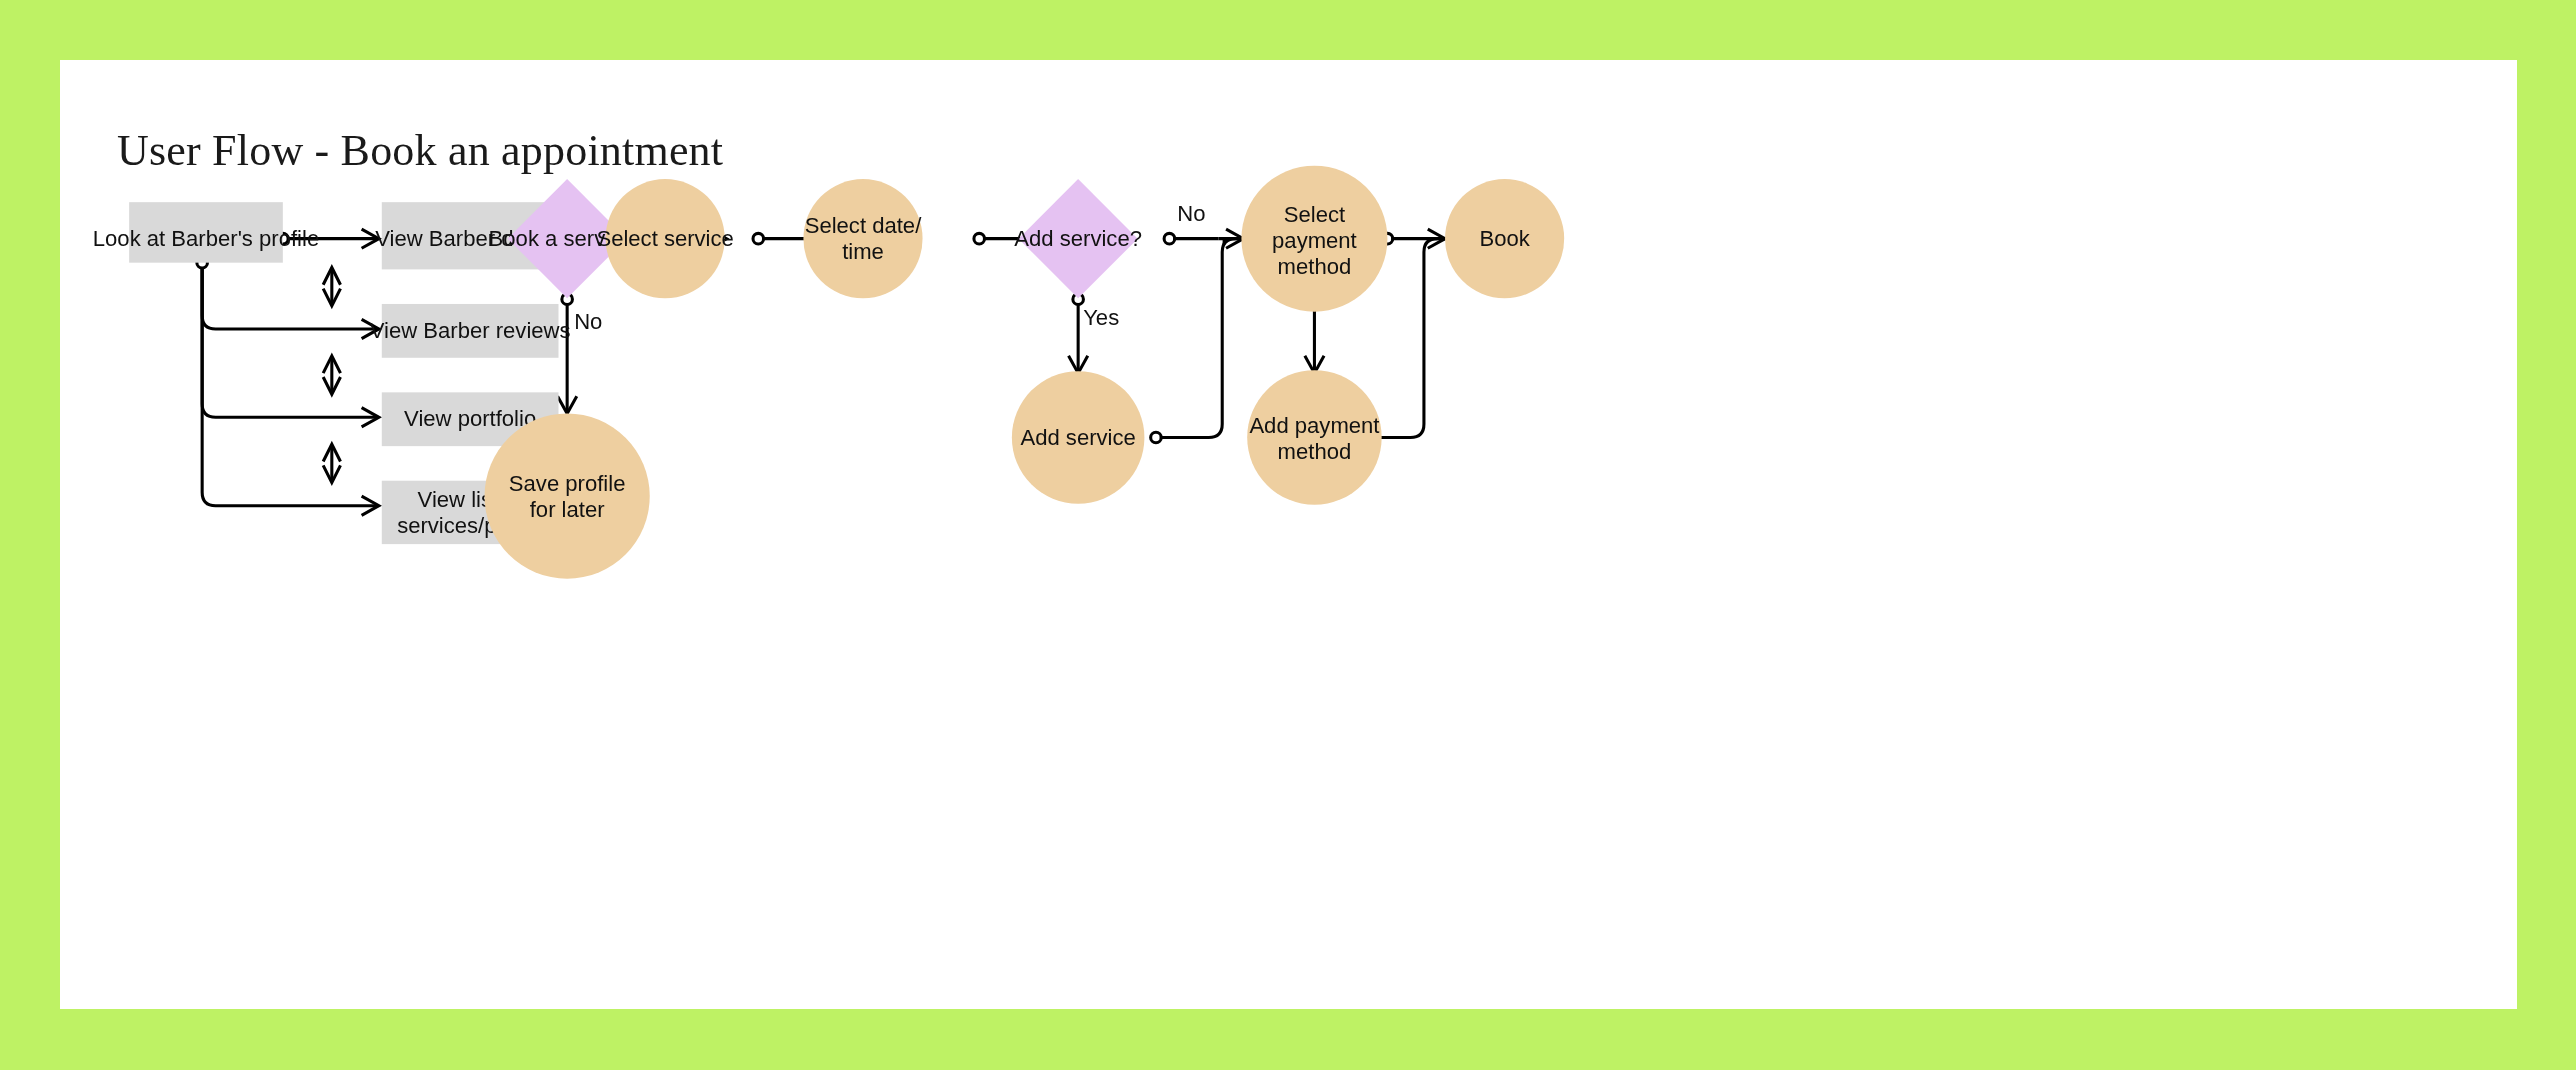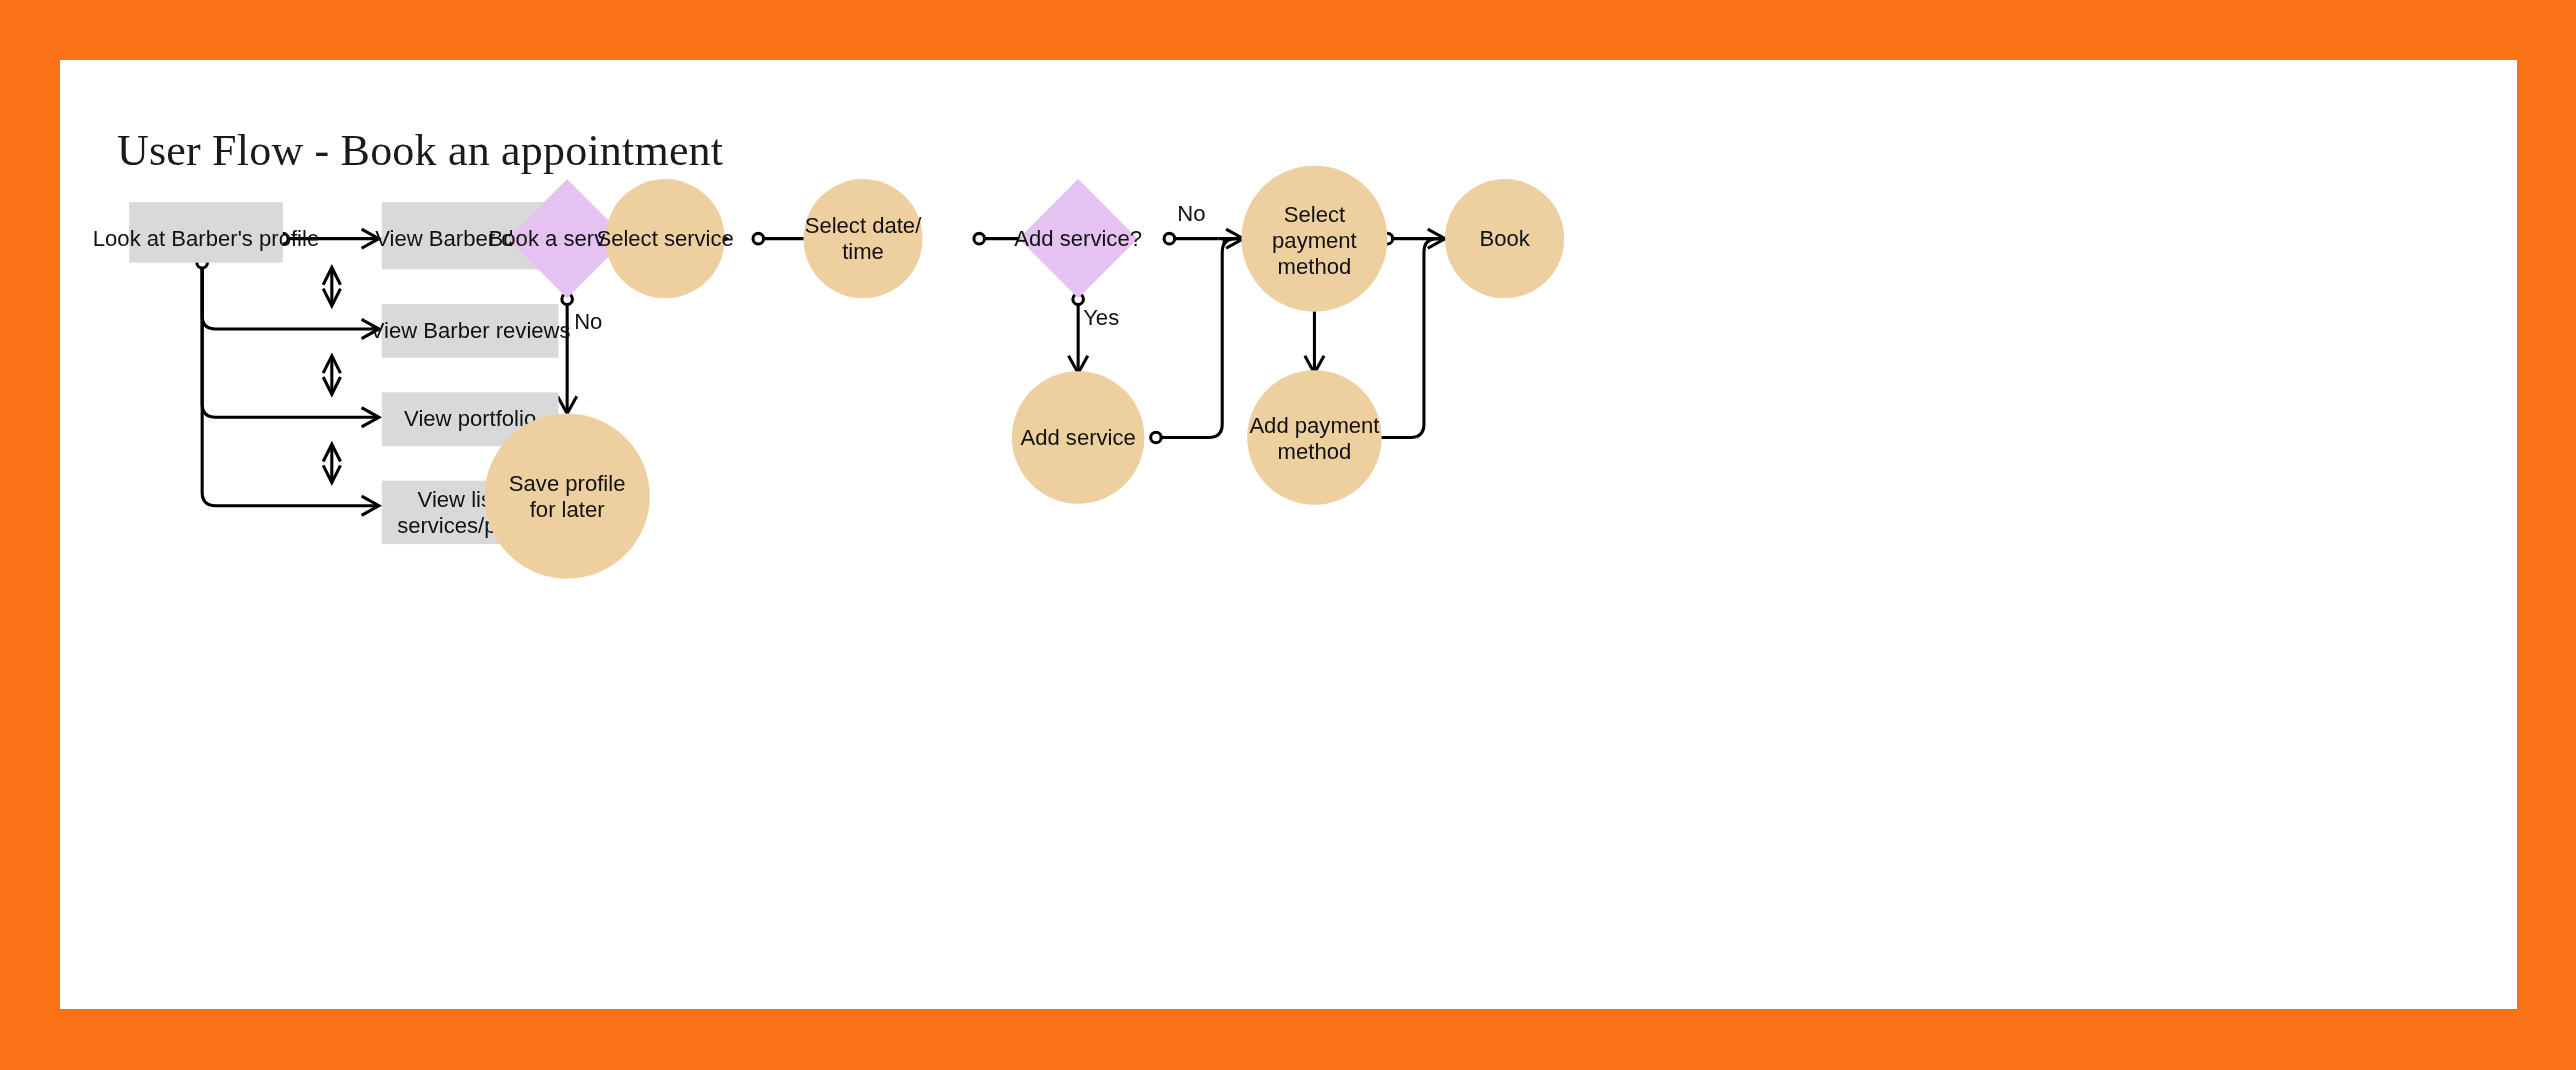--- a/index.html
+++ b/index.html
@@ -10,21 +10,21 @@
   body {
     width: 2576px;
     height: 1071px;
     overflow: hidden;
     font-family: "Liberation Sans", sans-serif;
   }
   #page {
     position: relative;
     width: 2576px;
     height: 1071px;
-    background: #f97316;
+    background: #bef264;
   }
   #canvas {
     position: absolute;
     left: 60px;
     top: 60px;
     width: 2457px;
     height: 949px;
     background: #ffffff;
   }
   #page-title {

